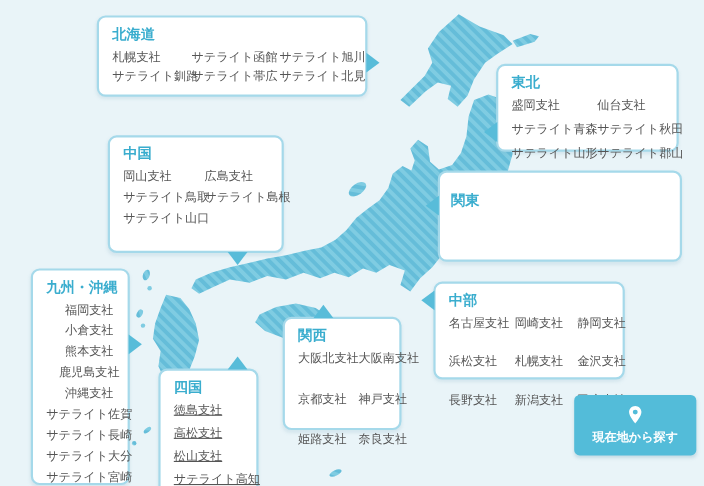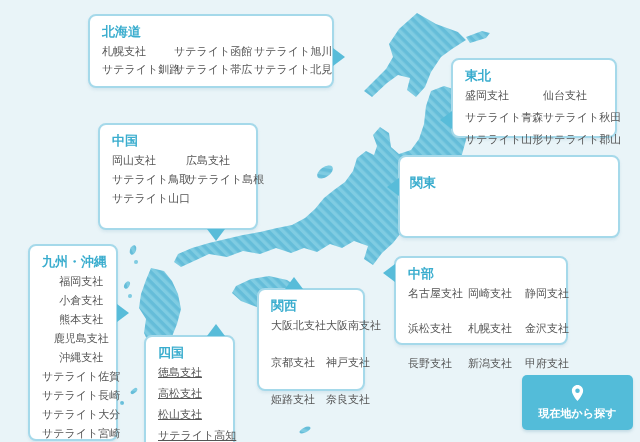--- a/index.html
+++ b/index.html
@@ -53,21 +53,21 @@
   #hokkaido .arrow{top:32px;}
   #tohoku .arrow{top:51px;}
   #chugoku .arrow{left:107px;}
   #kanto .arrow{top:21px;}
   #kyushu .arrow{top:58px;}
   #shikoku .arrow{left:61px;}
   #kansai .arrow{left:26px;}
   #chubu .arrow{top:6px;}
   
   #locate-btn{
-    position:absolute;z-index:2;left:522px;top:375px;width:111px;height:55px;
+    position:absolute;z-index:2;left:522px;top:359px;width:111px;height:55px;
     background:#53bcd9;border-radius:5px;cursor:pointer;
     display:flex;flex-direction:column;align-items:center;justify-content:center;
     gap:4px;box-shadow:0 2px 3px rgba(90,150,175,.25);
   }
   #locate-btn span{color:#ffffff;font-size:11px;font-weight:bold;white-space:nowrap;}
 </style>
 </head>
 <body>
 
 <div id="stage">

